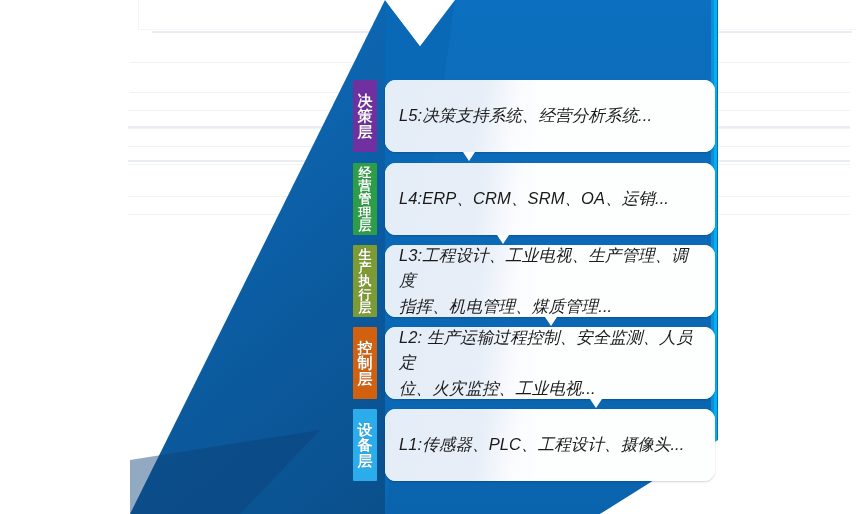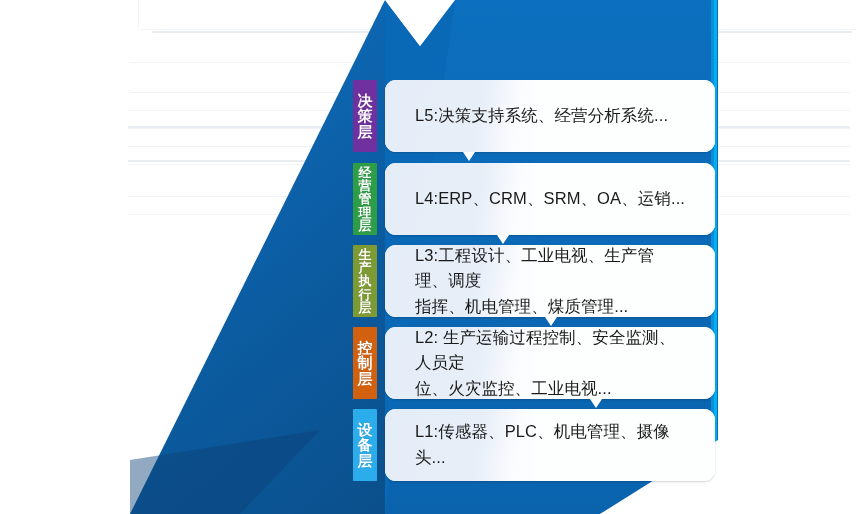--- a/index.html
+++ b/index.html
@@ -51,28 +51,29 @@
   .card .sheen{
     position:absolute;top:-40px;bottom:-40px;left:-60px;width:260px;
     background:linear-gradient(100deg,#e3ecf7 0%,#e7eef8 58%,#fbfcfe 72%,#ffffff 100%);
   }
   .card .sheen2{
     position:absolute;top:0;bottom:0;right:0;left:150px;
     background:#fdfefe;
   }
   .card .txt{
     position:relative;
-    padding:0 30px;
+    padding:0 14px;
     height:100%;
     display:flex;flex-direction:column;justify-content:center;
     color:#1a1a1a;
     font-size:16.5px;
     line-height:1.55;
     white-space:pre-line;
     letter-spacing:.1px;
+    font-style:italic;
   }
 
   
   .notch{position:absolute;width:13px;height:9px;}
   .notch i{
     display:block;width:0;height:0;
     border-left:6.5px solid transparent;
     border-right:6.5px solid transparent;
     border-top:9px solid #ffffff;
   }
@@ -207,21 +208,21 @@
 
     <div class="row" style="top:409px;height:72px;">
       <div class="tab" style="background:#2badec;">
         <span>设</span>
         <span>备</span>
         <span>层</span>
       </div>
       <div class="card">
         <div class="sheen"></div>
         <div class="sheen2"></div>
-        <div class="txt">L1:传感器、PLC、机电管理、摄像头...</div>
+        <div class="txt">L1:传感器、PLC、工程设计、摄像头...</div>
       </div>
     </div>
   </div>
 
   <div class="notch" style="left:463px;top:152px;">
       <i></i>
     </div>
   <div class="notch" style="left:497px;top:235px;">
       <i></i>
     </div>

